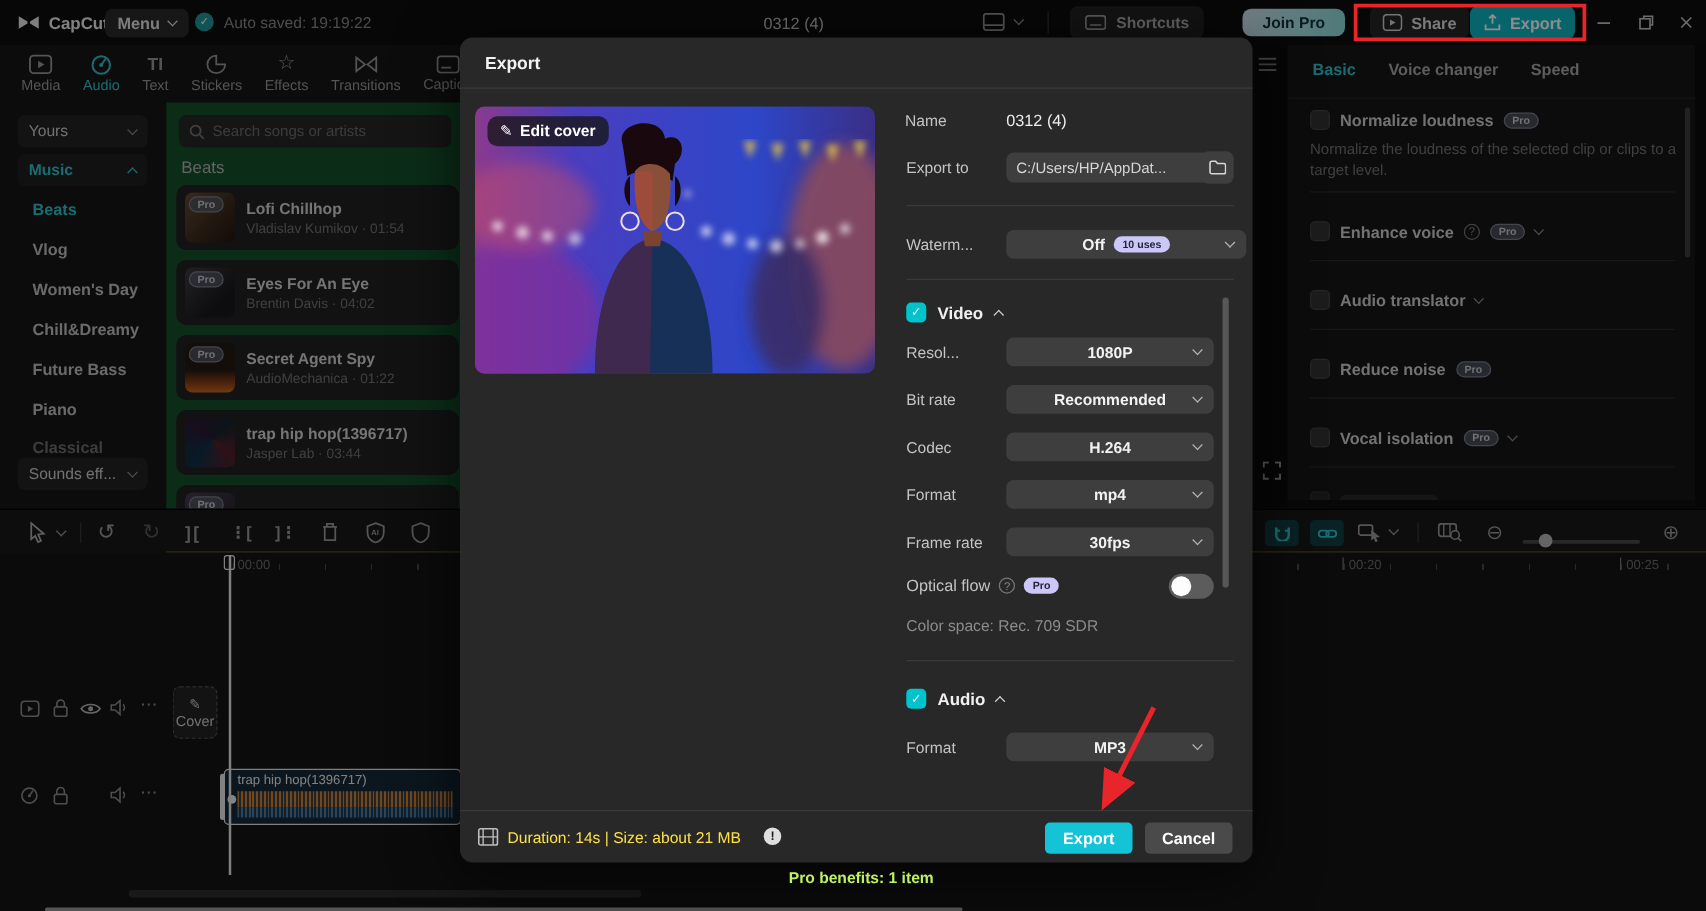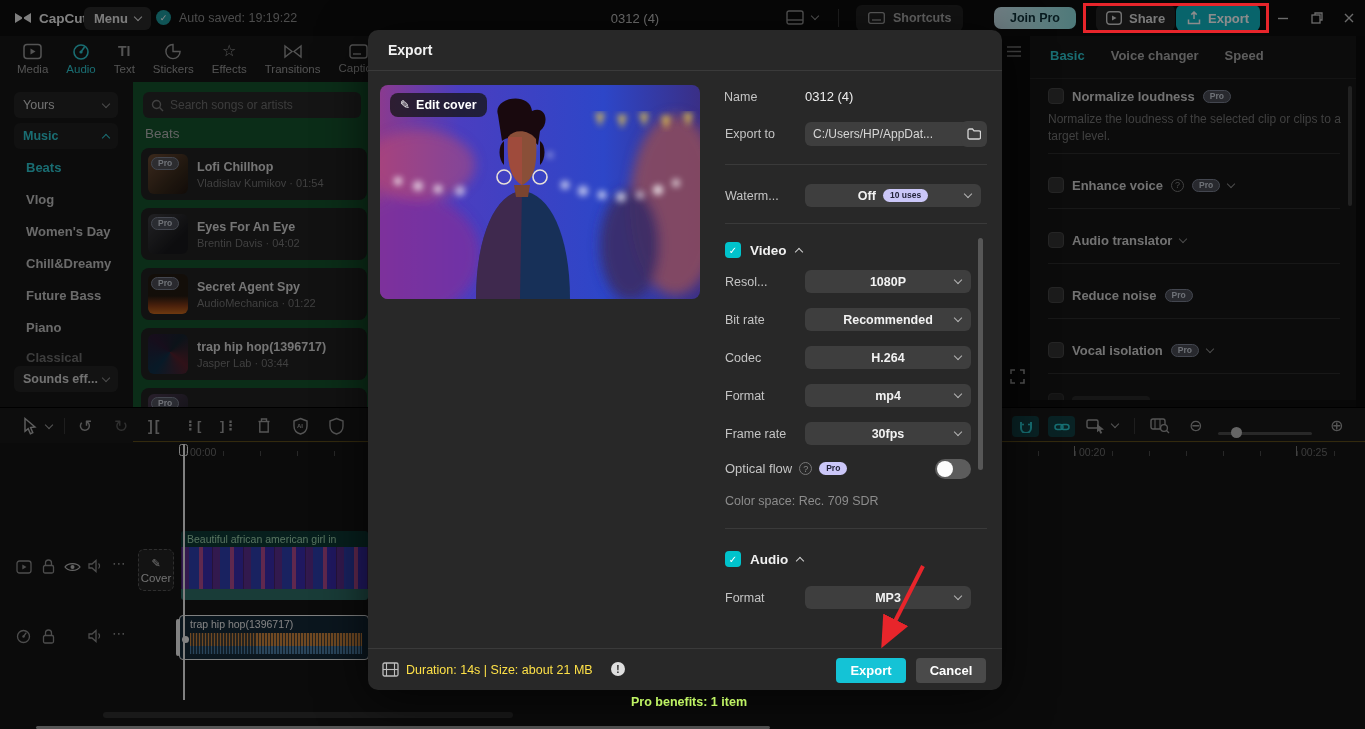--- a/index.html
+++ b/index.html
@@ -203,21 +203,21 @@
         <span class="chv up" style="color:#2fc6cf"></span>
     </div>
     <div class="r side-item" style="top:78px;color:#2fc6cf">Beats</div>
     <div class="r side-item" style="top:110px">Vlog</div>
     <div class="r side-item" style="top:142px">Women's Day</div>
     <div class="r side-item" style="top:174px">Chill&amp;Dreamy</div>
     <div class="r side-item" style="top:206px">Future Bass</div>
     <div class="r side-item" style="top:238px">Piano</div>
     <div class="r side-item" style="top:268px;color:#6f6f6f">Classical</div>
     <div class="r flex side-btn" style="top:284px">
-      <span style="font-weight:bold">Sounds eff...</span>
+      <span style="font-weight:normal">Sounds eff...</span>
         <span class="chv" style="color:#8a8a8a"></span>
     </div>
   </div>
 
   <div class="r musicpanel">
     <div class="r flex search">
       <svg width="13" height="13" viewBox="0 0 13 13">
           <circle cx="5.5" cy="5.5" r="4" fill="none" stroke="#777" stroke-width="1.4"></circle>
           <line x1="8.6" y1="8.6" x2="12" y2="12" stroke="#777" stroke-width="1.4"></line>
         </svg>
@@ -427,25 +427,20 @@
         <path d="M10.5 4.5 A3.5 3.5 0 0 1 10.5 9.5" fill="none" stroke="#8d8d8d" stroke-width="1.2"></path>
       </svg>
     <span class="r" style="left:112px;top:112px;color:#8d8d8d;font-size:14px">⋯</span>
 
     <div class="r" style="left:138px;top:106px;width:36px;height:42px;background:#232323;border:1px dashed #555;border-radius:6px;display:flex;flex-direction:column;align-items:center;justify-content:center;gap:2px">
       <span style="font-size:11px;color:#cfcfcf">✎</span>
       <span style="font-size:11.5px;color:#cfcfcf">Cover</span>
     </div>
 
     
-    <div class="r vclip">
-      <div class="strip">Beautiful african american girl in</div>
-      <div class="frames"></div>
-      <div class="bar"></div>
-    </div>
 
     
     <svg class="r" style="left:16px;top:186px" width="15" height="15" viewBox="0 0 15 15">
         <circle cx="7.5" cy="7.5" r="6" fill="none" stroke="#8d8d8d" stroke-width="1.3"></circle>
         <path d="M7.5 7.5 L10.3 3.6" stroke="#8d8d8d" stroke-width="1.3"></path>
         <circle cx="7.5" cy="7.5" r="1.2" fill="#8d8d8d"></circle>
       </svg>
     <svg class="r" style="left:42px;top:186px" width="13" height="15" viewBox="0 0 13 15">
         <rect x="1.5" y="6.5" width="10" height="7.5" rx="1.5" fill="none" stroke="#8d8d8d" stroke-width="1.3"></rect>
         <path d="M3.5 6.5 L3.5 4 A3 3 0 0 1 9.5 4 L9.5 6.5" fill="none" stroke="#8d8d8d" stroke-width="1.3"></path>
@@ -550,21 +545,21 @@
     <div class="r dlabel" style="left:357px;top:97px">Export to</div>
     <div class="r" style="left:437px;top:92px;width:180px;height:24px;background:#3e3e3e;border-radius:6px;line-height:24px;padding:0 8px;font-size:12px;color:#d6d6d6;white-space:nowrap;overflow:hidden">C:/Users/HP/AppDat...</div>
     <div class="r" style="left:593px;top:91px;width:26px;height:26px;background:#3e3e3e;border-radius:6px;display:flex;align-items:center;justify-content:center">
       <svg width="14" height="12" viewBox="0 0 14 12">
           <path d="M1 2.5 A1.5 1.5 0 0 1 2.5 1 L5.5 1 L7 2.8 L12 2.8 A1.5 1.5 0 0 1 13.5 4.3 L13.5 9.5 A1.5 1.5 0 0 1 12 11 L2.5 11 A1.5 1.5 0 0 1 1 9.5 Z" fill="none" stroke="#d6d6d6" stroke-width="1.3"></path>
         </svg>
     </div>
     <div class="r ddiv" style="left:357px;top:134px;width:262px"></div>
 
     <div class="r dlabel" style="left:357px;top:159px">Waterm...</div>
-    <div class="r dd" style="left:437px;top:154px;width:176px">
+    <div class="r dd" style="left:437px;top:154px;width:192px">
       <span>Off</span>
       <span class="pro-lav">10 uses</span>
       <span class="chv"></span>
     </div>
     <div class="r ddiv" style="left:357px;top:193px;width:262px"></div>
 
     <div class="r flex" style="left:357px;top:212px;gap:9px">
       <span class="cbx"></span>
       <span style="font-size:13.5px;font-weight:bold;color:#f0f0f0">Video</span>
       <span class="chv up" style="color:#cfcfcf"></span>

